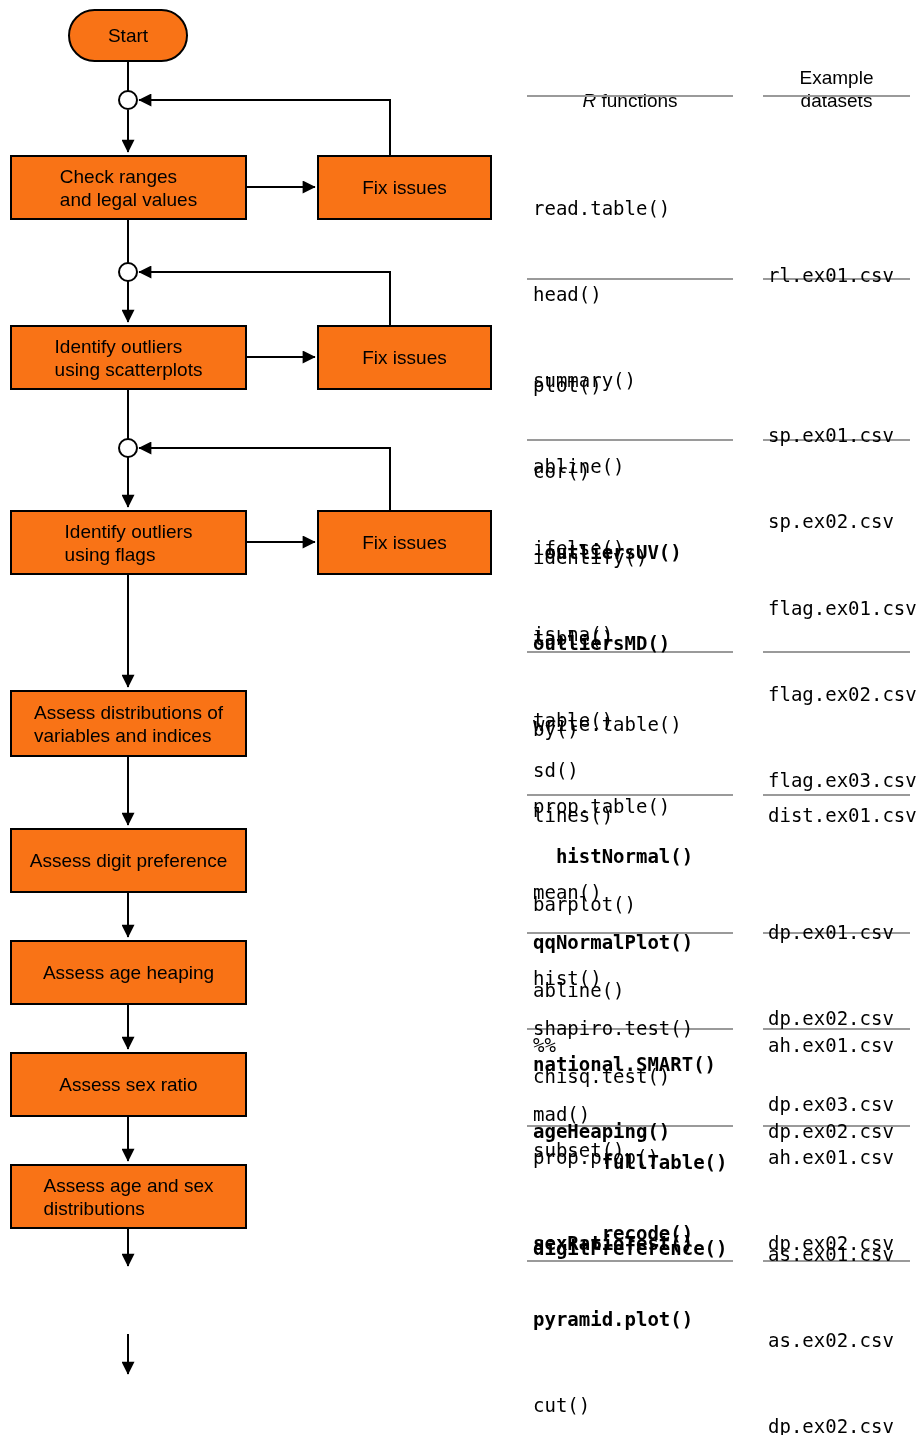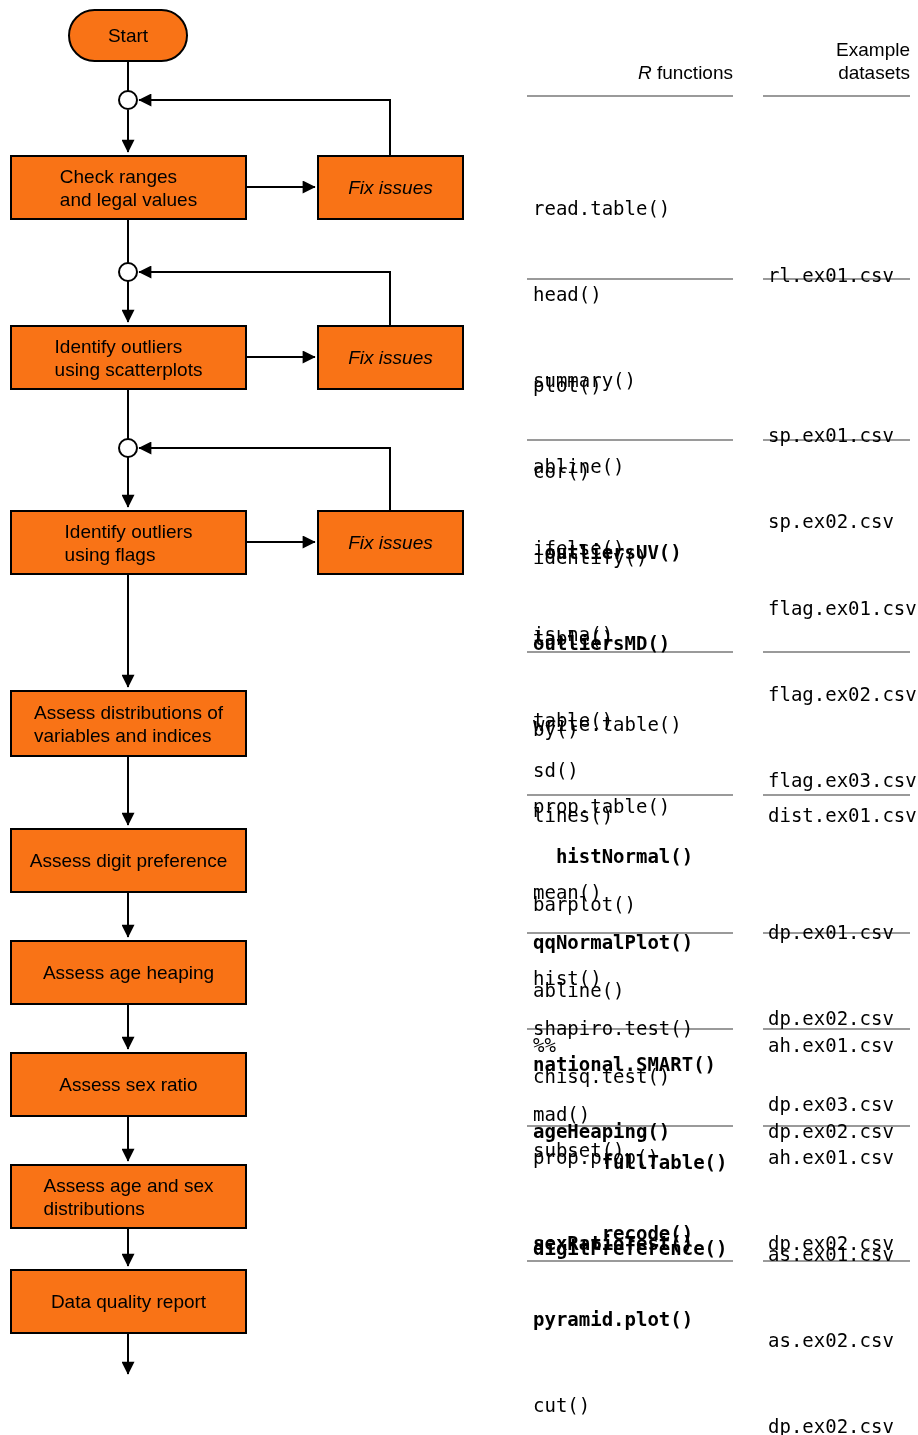--- a/index.html
+++ b/index.html
@@ -9,26 +9,26 @@
   
   .node{position:absolute;box-sizing:border-box;border:2px solid #000;background:#f97316;
         display:flex;align-items:center;justify-content:center;
         font-size:19px;line-height:23px;white-space:pre-line;}
   .terminal{left:68px;width:120px;height:53px;border-radius:27px;}
   #start{top:9px}
   #stop{top:1377px}
   .step{left:10px;width:237px;height:65px;}
   #s1{top:155px}#s2{top:325px}#s3{top:510px}#s4{top:690px;height:67px}
   #s5{top:828px}#s6{top:940px}#s7{top:1052px}#s8{top:1164px}#s9{top:1269px}
-  .fix{left:317px;width:147px;height:65px;font-style:italic;}
+  .fix{left:317px;width:175px;height:65px;}
   #f1{top:155px}#f2{top:325px}#f3{top:510px}
   svg.connectors{position:absolute;left:0;top:0;}
 
   
-  .col-header{position:absolute;font-size:19px;line-height:23px;text-align:right;white-space:pre-line;}
+  .col-header{position:absolute;font-size:19px;line-height:23px;text-align:center;white-space:pre-line;margin-top:28px;}
   .fn-header{left:527px;top:61px;width:206px;}
   .ds-header{left:763px;top:38px;width:147px;}
   .italic{font-style:italic;}
   .divider{position:absolute;height:2px;background:#9a9a9a;}
   .divider.l{left:527px;width:206px;}
   .divider.r{left:763px;width:147px;}
   .fns,.dss{position:absolute;font-family:"DejaVu Sans Mono",monospace;font-size:19px;
             line-height:21.5px;white-space:pre;}
   .fns{left:533px;}
   .dss{left:768px;}
@@ -86,21 +86,20 @@
 using scatterplots</div>
   <div class="node step" id="s3">Identify outliers
 using flags</div>
   <div class="node step" id="s4">Assess distributions of
 variables and indices</div>
   <div class="node step" id="s5">Assess digit preference</div>
   <div class="node step" id="s6">Assess age heaping</div>
   <div class="node step" id="s7">Assess sex ratio</div>
   <div class="node step" id="s8">Assess age and sex
 distributions</div>
-  <div class="node step" id="s9">Data quality report</div>
   <div class="node fix" id="f1">Fix issues</div>
   <div class="node fix" id="f2">Fix issues</div>
   <div class="node fix" id="f3">Fix issues</div>
 
   <div class="col-header fn-header"><span class="italic">R</span><span> functions</span></div>
   <div class="col-header ds-header">Example
 datasets</div>
 
   <div class="divider l" style="top:95px"></div>
   <div class="divider r" style="top:95px"></div>

